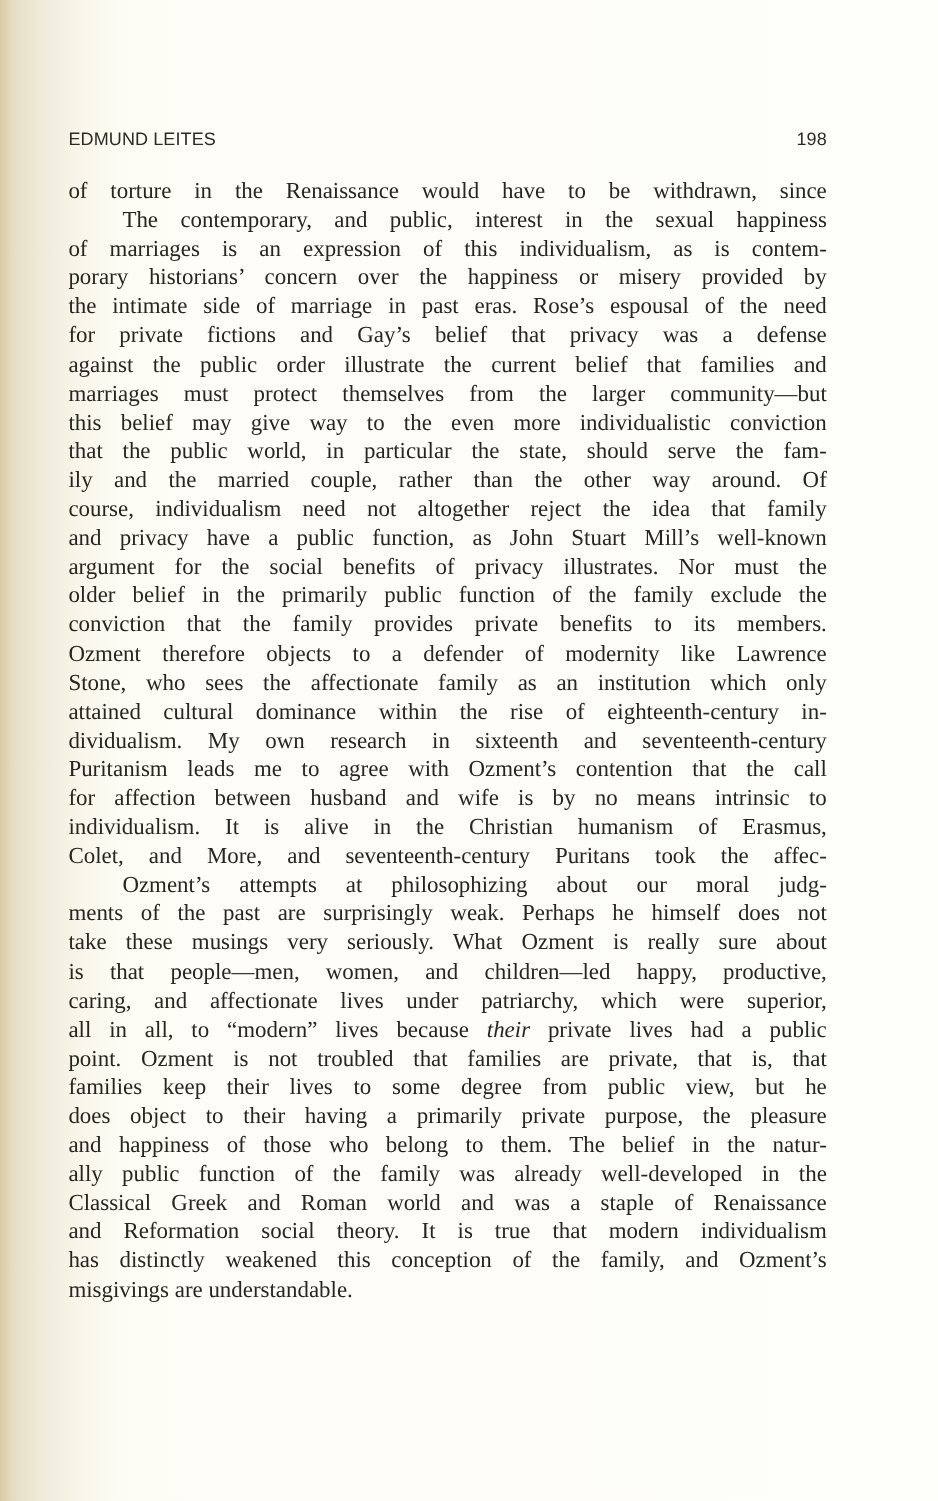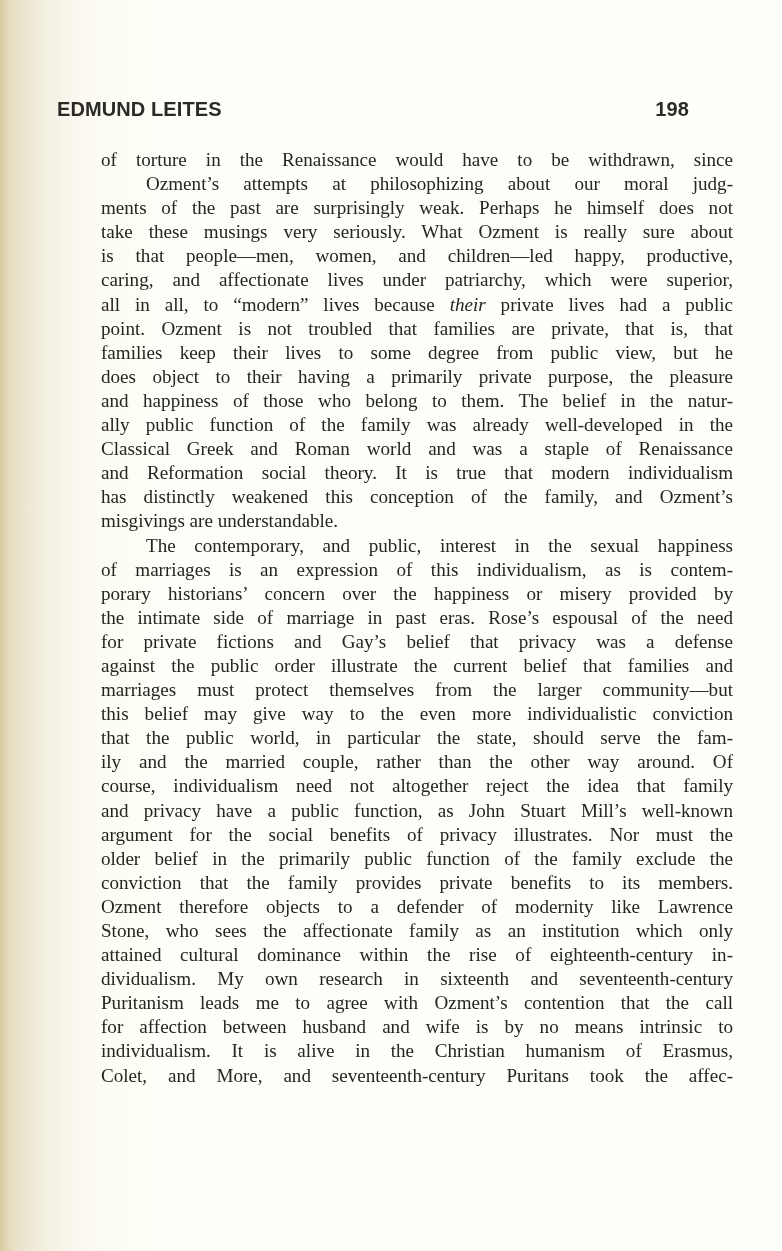--- a/index.html
+++ b/index.html
@@ -21,41 +21,39 @@
           #ece6d2 25px,
           #f3efe0 45px,
           #f9f7ec 70px,
           #fdfcf4 100px,
           #fefdf7 160px,
           #fefefa 100%);
     }
     .running-head {
       position: absolute;
       left: 57px;
-      top: 98px;
+      top: 108px;
       width: 632px;
       height: 22px;
       font-family: "Liberation Sans", sans-serif;
-      font-size: 20px;
+      font-size: 15px;
       color: #2b2a26;
       letter-spacing: 0.1px;
-      font-weight: bold;
     }
     .running-head .author { position: absolute; left: 0; top: 0; }
     .running-head .pagenum { position: absolute; right: 0; top: 0; }
     .body-text {
       position: absolute;
       left: 57px;
       top: 148px;
       width: 632px;
       font-family: "Liberation Serif", serif;
       font-size: 19.1px;
       line-height: 24.1px;
       color: #26251f;
-      margin-left: 44px;
     }
     .line {
       display: block;
       white-space: nowrap;
       text-align: justify;
       text-align-last: justify;
       height: 24.1px;
     }
     .line.last { text-align-last: left; }
     .line.indent { padding-left: 45px; }
@@ -68,37 +66,20 @@
   <div class="running-head">
     <span class="author">EDMUND LEITES</span>
     <span class="pagenum">198</span>
   </div>
 
   <div class="body-text" id="body-text">
       <div>
         <span class="line">of torture in the Renaissance would have to be withdrawn, since</span>
       </div>
       <div>
-        <span class="line indent">Ozment’s attempts at philosophizing about our moral judg-</span>
-        <span class="line">ments of the past are surprisingly weak. Perhaps he himself does not</span>
-        <span class="line">take these musings very seriously. What Ozment is really sure about</span>
-        <span class="line">is that people—men, women, and children—led happy, productive,</span>
-        <span class="line">caring, and affectionate lives under patriarchy, which were superior,</span>
-        <span class="line"><span>all in all, to “modern” lives because </span><i>their</i><span> private lives had a public</span></span>
-        <span class="line">point. Ozment is not troubled that families are private, that is, that</span>
-        <span class="line">families keep their lives to some degree from public view, but he</span>
-        <span class="line">does object to their having a primarily private purpose, the pleasure</span>
-        <span class="line">and happiness of those who belong to them. The belief in the natur-</span>
-        <span class="line">ally public function of the family was already well-developed in the</span>
-        <span class="line">Classical Greek and Roman world and was a staple of Renaissance</span>
-        <span class="line">and Reformation social theory. It is true that modern individualism</span>
-        <span class="line">has distinctly weakened this conception of the family, and Ozment’s</span>
-        <span class="line last">misgivings are understandable.</span>
-      </div>
-      <div>
         <span class="line indent">The contemporary, and public, interest in the sexual happiness</span>
         <span class="line">of marriages is an expression of this individualism, as is contem-</span>
         <span class="line">porary historians’ concern over the happiness or misery provided by</span>
         <span class="line">the intimate side of marriage in past eras. Rose’s espousal of the need</span>
         <span class="line">for private fictions and Gay’s belief that privacy was a defense</span>
         <span class="line">against the public order illustrate the current belief that families and</span>
         <span class="line">marriages must protect themselves from the larger community—but</span>
         <span class="line">this belief may give way to the even more individualistic conviction</span>
         <span class="line">that the public world, in particular the state, should serve the fam-</span>
         <span class="line">ily and the married couple, rather than the other way around. Of</span>
@@ -109,14 +90,31 @@
         <span class="line">conviction that the family provides private benefits to its members.</span>
         <span class="line">Ozment therefore objects to a defender of modernity like Lawrence</span>
         <span class="line">Stone, who sees the affectionate family as an institution which only</span>
         <span class="line">attained cultural dominance within the rise of eighteenth-century in-</span>
         <span class="line">dividualism. My own research in sixteenth and seventeenth-century</span>
         <span class="line">Puritanism leads me to agree with Ozment’s contention that the call</span>
         <span class="line">for affection between husband and wife is by no means intrinsic to</span>
         <span class="line">individualism. It is alive in the Christian humanism of Erasmus,</span>
         <span class="line">Colet, and More, and seventeenth-century Puritans took the affec-</span>
       </div>
+      <div>
+        <span class="line indent">Ozment’s attempts at philosophizing about our moral judg-</span>
+        <span class="line">ments of the past are surprisingly weak. Perhaps he himself does not</span>
+        <span class="line">take these musings very seriously. What Ozment is really sure about</span>
+        <span class="line">is that people—men, women, and children—led happy, productive,</span>
+        <span class="line">caring, and affectionate lives under patriarchy, which were superior,</span>
+        <span class="line"><span>all in all, to “modern” lives because </span><i>their</i><span> private lives had a public</span></span>
+        <span class="line">point. Ozment is not troubled that families are private, that is, that</span>
+        <span class="line">families keep their lives to some degree from public view, but he</span>
+        <span class="line">does object to their having a primarily private purpose, the pleasure</span>
+        <span class="line">and happiness of those who belong to them. The belief in the natur-</span>
+        <span class="line">ally public function of the family was already well-developed in the</span>
+        <span class="line">Classical Greek and Roman world and was a staple of Renaissance</span>
+        <span class="line">and Reformation social theory. It is true that modern individualism</span>
+        <span class="line">has distinctly weakened this conception of the family, and Ozment’s</span>
+        <span class="line last">misgivings are understandable.</span>
+      </div>
     </div>
 </div>
 
 </body></html>

